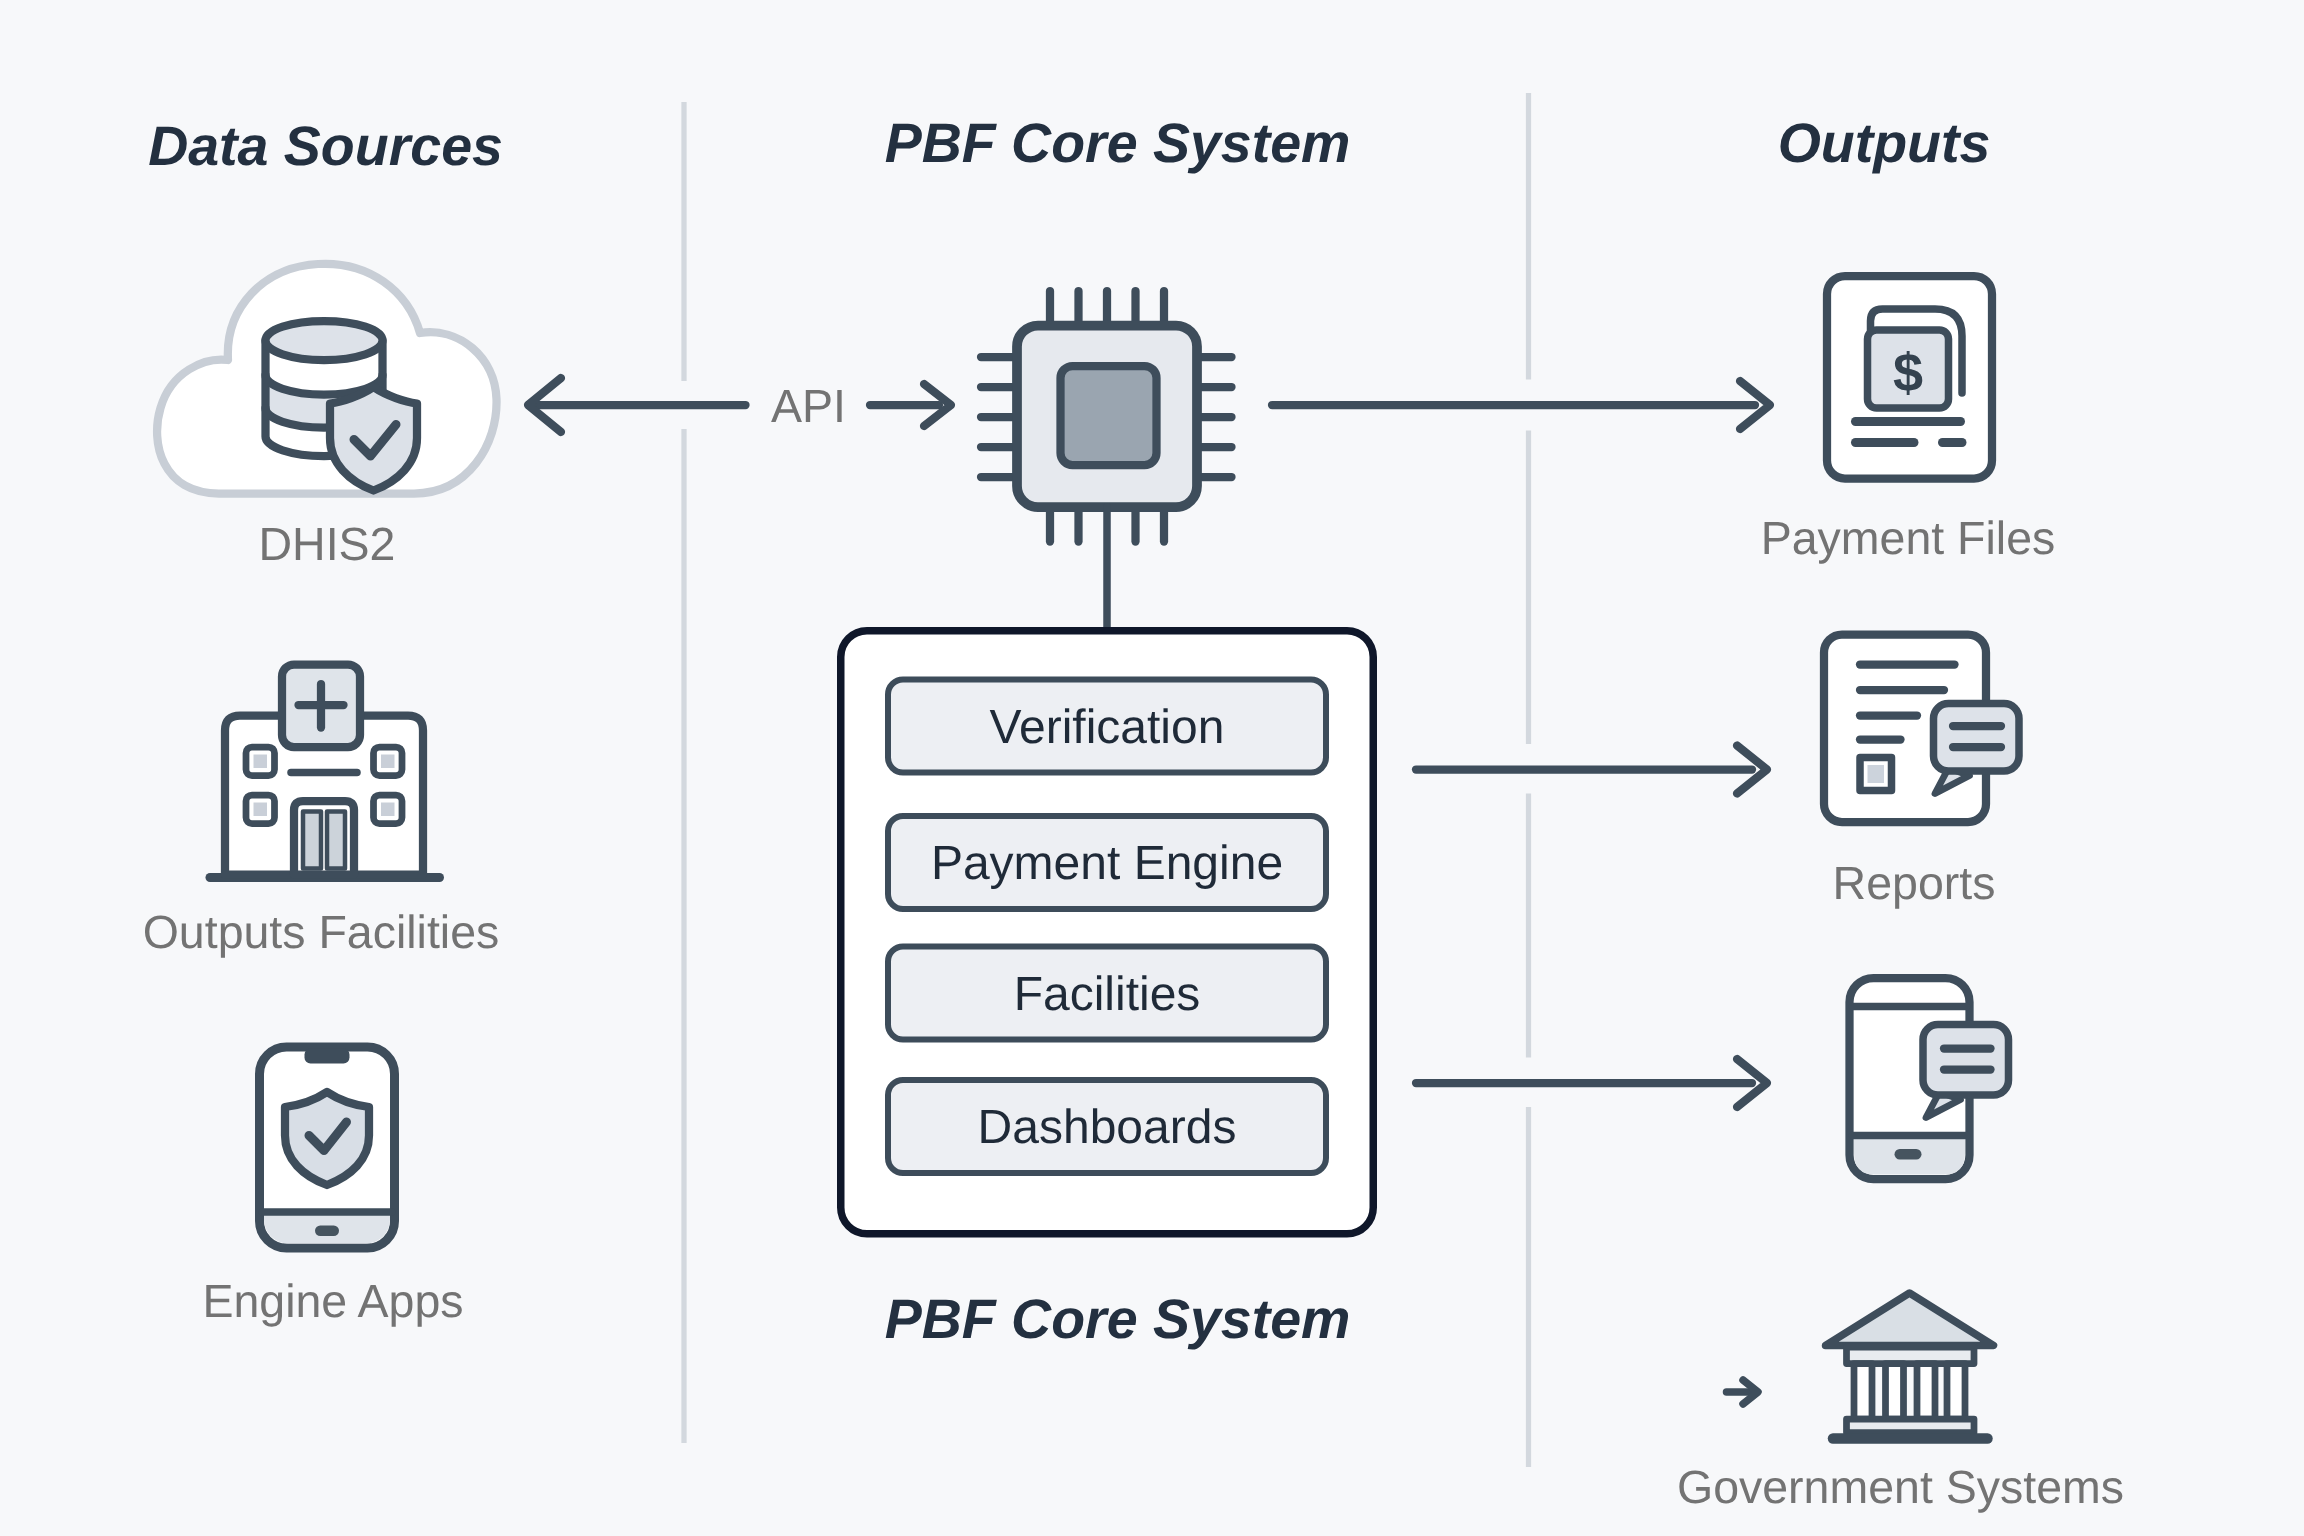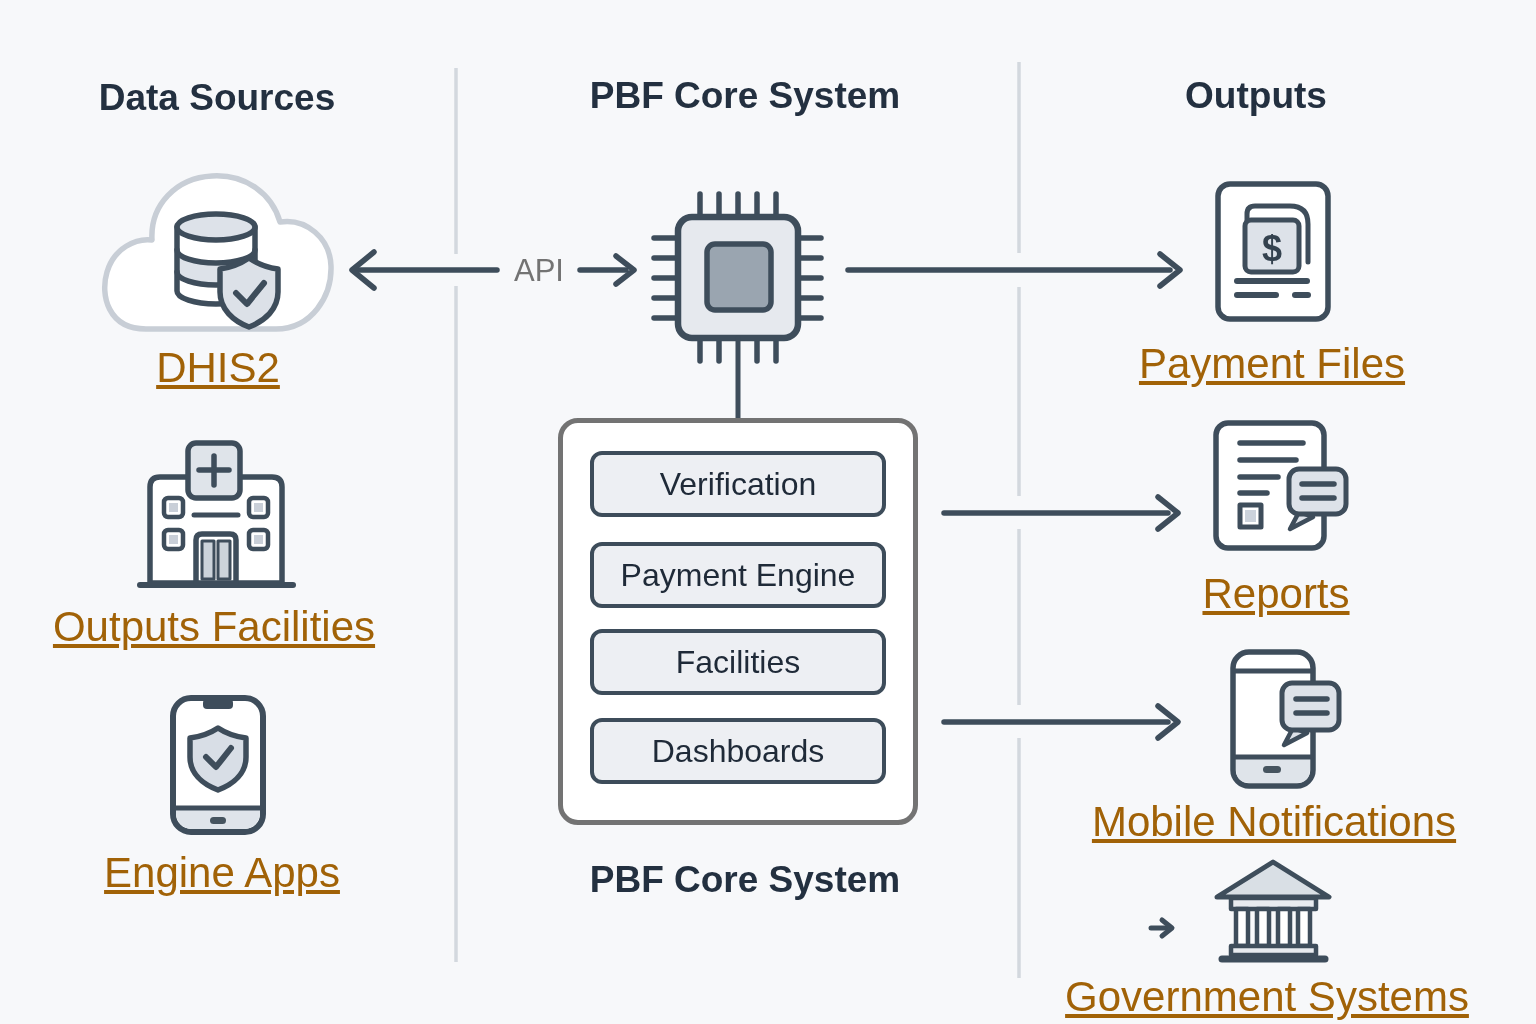--- a/index.html
+++ b/index.html
@@ -3,33 +3,33 @@
 <meta charset="utf-8">
 <style>
   html,body { margin:0; padding:0; background:#f7f8fa; }
   .canvas {
     position:relative; width:1536px; height:1024px; background:#f7f8fa;
     font-family:"Liberation Sans", sans-serif; overflow:hidden;
   }
   .layer { position:absolute; left:0; top:0; }
   .hdr {
     position:absolute; transform:translateX(-50%);
-    font-size:37px; font-weight:600; color:#233040; white-space:nowrap; line-height:1;
+    font-size:37px; font-weight:600; color:#233040; white-space:nowrap; line-height:1;font-style:italic;
   }
   .lbl {
     position:absolute; transform:translateX(-50%);
-    font-size:42px; font-weight:500; color:#a16207; white-space:nowrap; line-height:1;text-decoration:underline;
+    font-size:31px; font-weight:500; color:#737373; white-space:nowrap; line-height:1;
   }
   .api {
     position:absolute; transform:translateX(-50%);
     font-size:31px; font-weight:500; color:#737373; line-height:1;
   }
   .corebox {
     position:absolute; left:558px; top:418px; width:360px; height:407px;
-    box-sizing:border-box; border:5px solid #737373; border-radius:20px; background:#ffffff;
+    box-sizing:border-box; border:5px solid #0f172a; border-radius:20px; background:#ffffff;
   }
   .module {
     position:absolute; left:27px; width:296px; height:66px; box-sizing:border-box;
     border:4px solid #3d4c5a; border-radius:12px; background:#edeff3;
     display:flex; align-items:center; justify-content:center;
     font-size:32px; font-weight:500; color:#1f2a38; white-space:nowrap;
   }
   .m0 { top:28px; } .m1 { top:119px;text-align:center; } .m2 { top:206px; } .m3 { top:295px; }
 </style>
 </head>
@@ -210,16 +210,15 @@
     <div class="module m2">Facilities</div>
     <div class="module m3">Dashboards</div>
   </div>
   <div class="hdr" style="left:745px; top:861px;">PBF Core System</div>
 
   <div class="lbl" style="left:218px; top:347px;">DHIS2</div>
   <div class="lbl" style="left:214px; top:606px;">Outputs Facilities</div>
   <div class="lbl" style="left:222px; top:852px;">Engine Apps</div>
   <div class="lbl" style="left:1272px; top:343px;">Payment Files</div>
   <div class="lbl" style="left:1276px; top:573px;">Reports</div>
-  <div class="lbl" style="left:1274px; top:801px;">Mobile Notifications</div>
   <div class="lbl" style="left:1267px; top:976px;">Government Systems</div>
 
 </div>
 
 </body></html>

